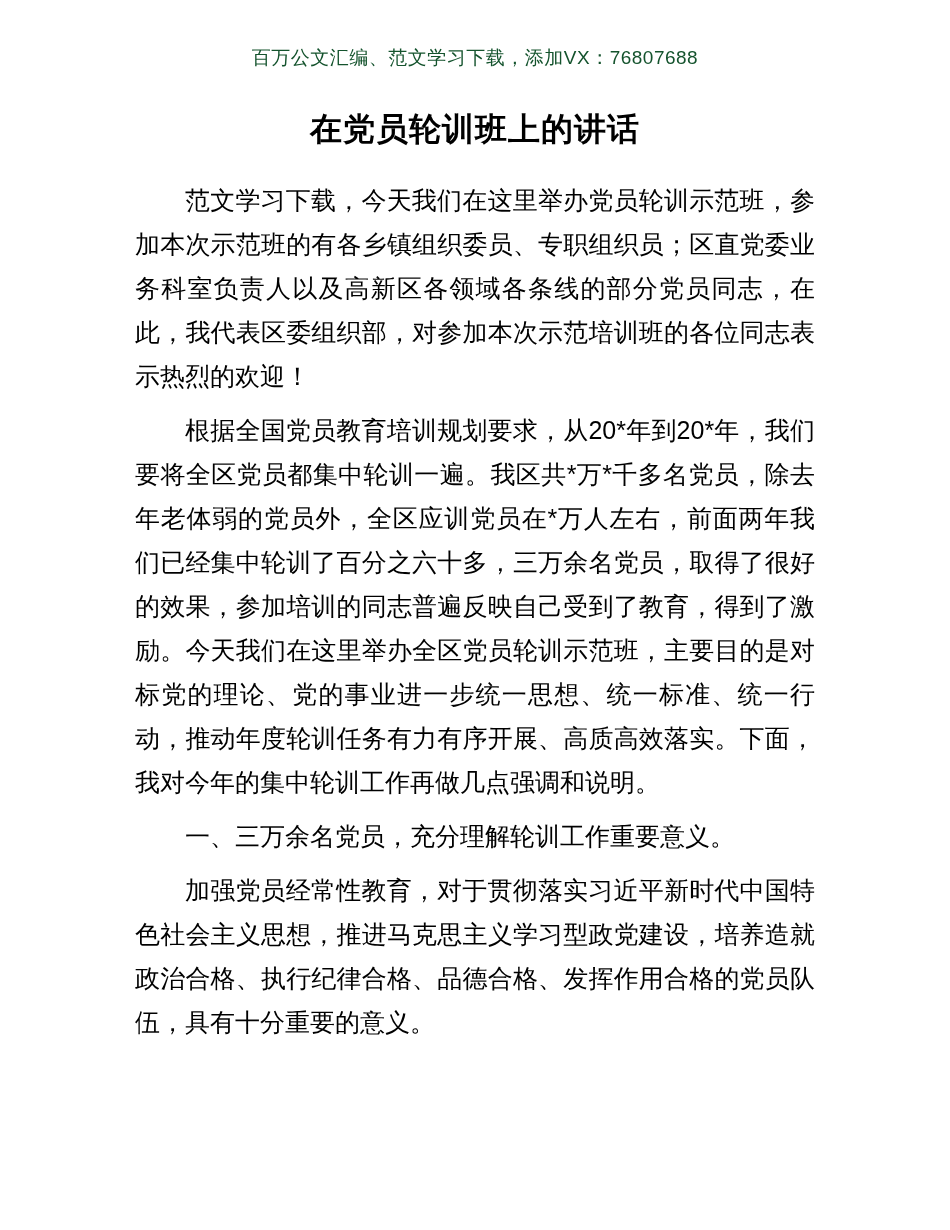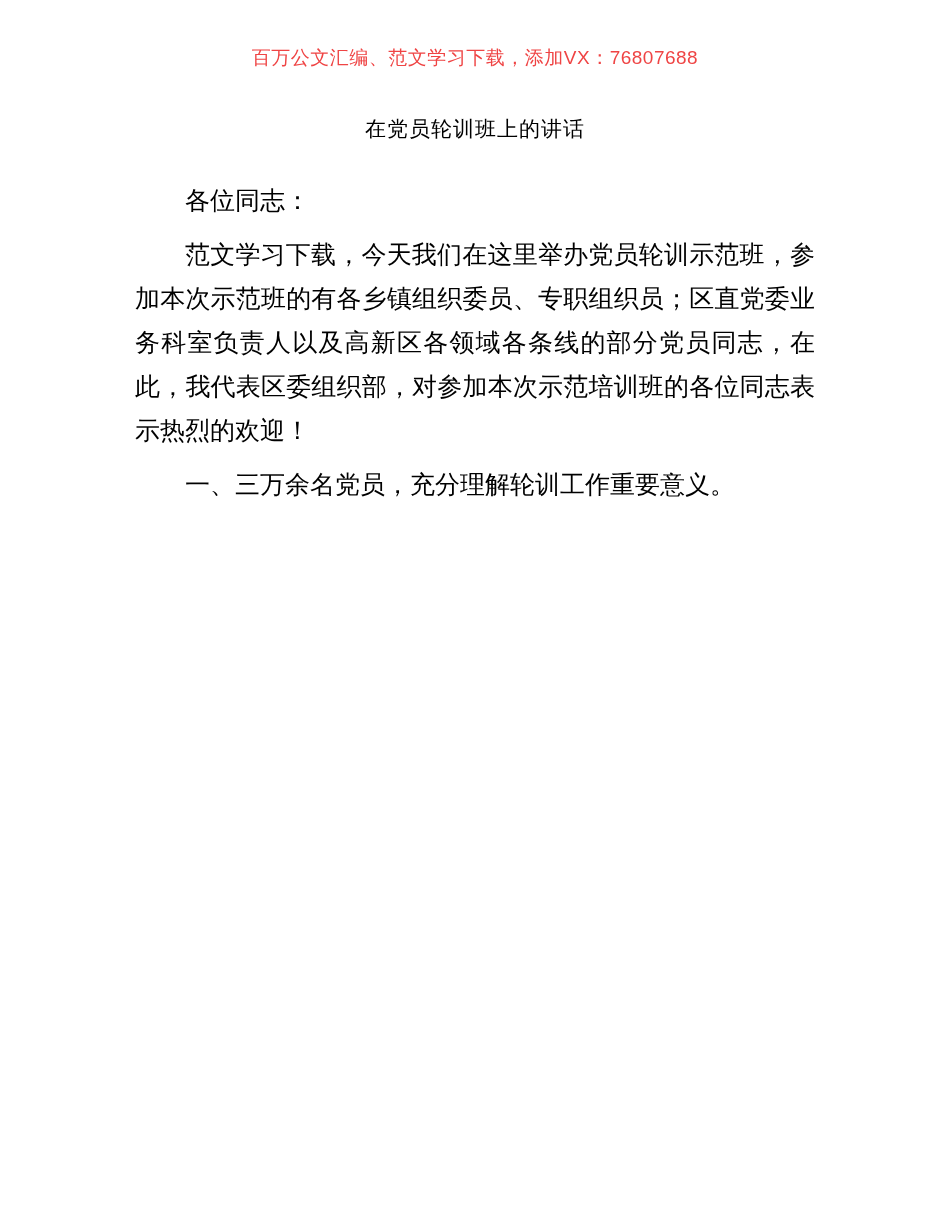--- a/index.html
+++ b/index.html
@@ -15,31 +15,31 @@
   }
   .page {
     box-sizing: border-box;
     width: 950px;
     height: 1230px;
     background: #ffffff;
     padding-top: 46px;
     overflow: hidden;
   }
   .notice {
-    color: #ef4444;
+    color: #14532d;
     text-align: center;
     font-size: 19px;
     line-height: 24px;
     margin: 0 0 40px 0;
     letter-spacing: 0.5px;
   }
   .doc-title {
     text-align: center;
-    font-size: 21px;
-    font-weight: 400;
+    font-size: 32px;
+    font-weight: 700;
     line-height: 38px;
     margin: 0 0 30px 0;
     letter-spacing: 1px;
   }
   .content {
     margin: 0 135px;
     font-size: 25px;
     line-height: 44px;
     text-align: justify;
     text-justify: inter-ideograph;
@@ -51,17 +51,18 @@
 </style>
 </head>
 <body>
 
 <div class="page">
   <div class="notice">百万公文汇编、范文学习下载，添加VX：76807688</div>
 
   <h1 class="doc-title">在党员轮训班上的讲话</h1>
 
   <div class="content">
-    <p>各位同志：</p>
     <p>范文学习下载，今天我们在这里举办党员轮训示范班，参加本次示范班的有各乡镇组织委员、专职组织员；区直党委业务科室负责人以及高新区各领域各条线的部分党员同志，在此，我代表区委组织部，对参加本次示范培训班的各位同志表示热烈的欢迎！</p>
+    <p>根据全国党员教育培训规划要求，从20*年到20*年，我们要将全区党员都集中轮训一遍。我区共*万*千多名党员，除去年老体弱的党员外，全区应训党员在*万人左右，前面两年我们已经集中轮训了百分之六十多，三万余名党员，取得了很好的效果，参加培训的同志普遍反映自己受到了教育，得到了激励。今天我们在这里举办全区党员轮训示范班，主要目的是对标党的理论、党的事业进一步统一思想、统一标准、统一行动，推动年度轮训任务有力有序开展、高质高效落实。下面，我对今年的集中轮训工作再做几点强调和说明。</p>
     <p>一、三万余名党员，充分理解轮训工作重要意义。</p>
+    <p>加强党员经常性教育，对于贯彻落实习近平新时代中国特色社会主义思想，推进马克思主义学习型政党建设，培养造就政治合格、执行纪律合格、品德合格、发挥作用合格的党员队伍，具有十分重要的意义。</p>
   </div>
 </div>
 
 </body></html>

